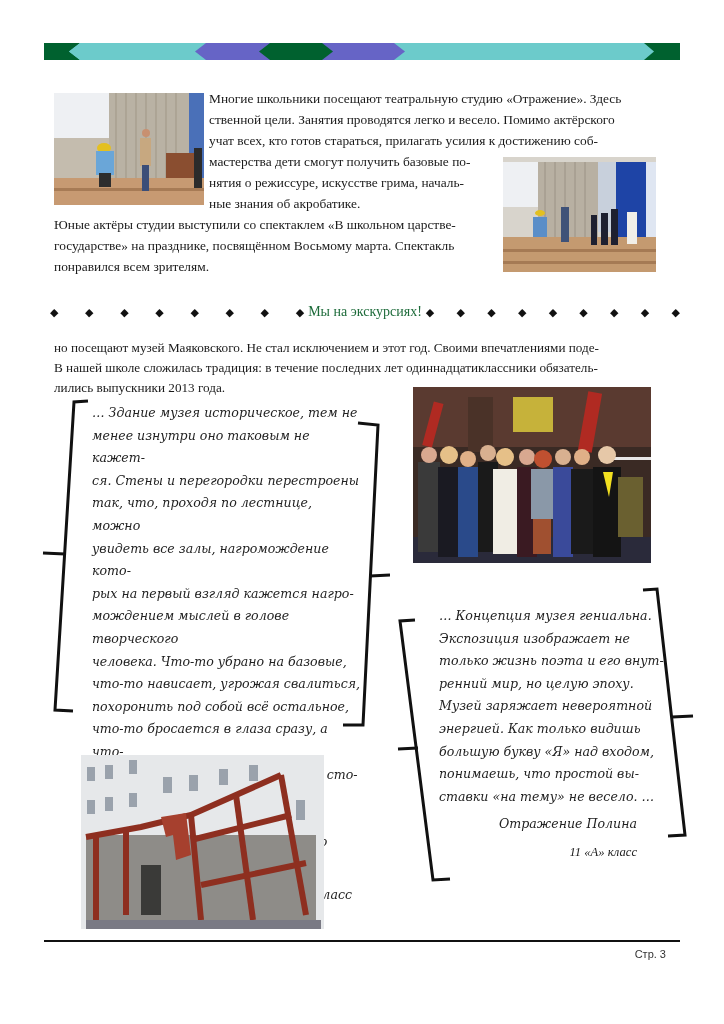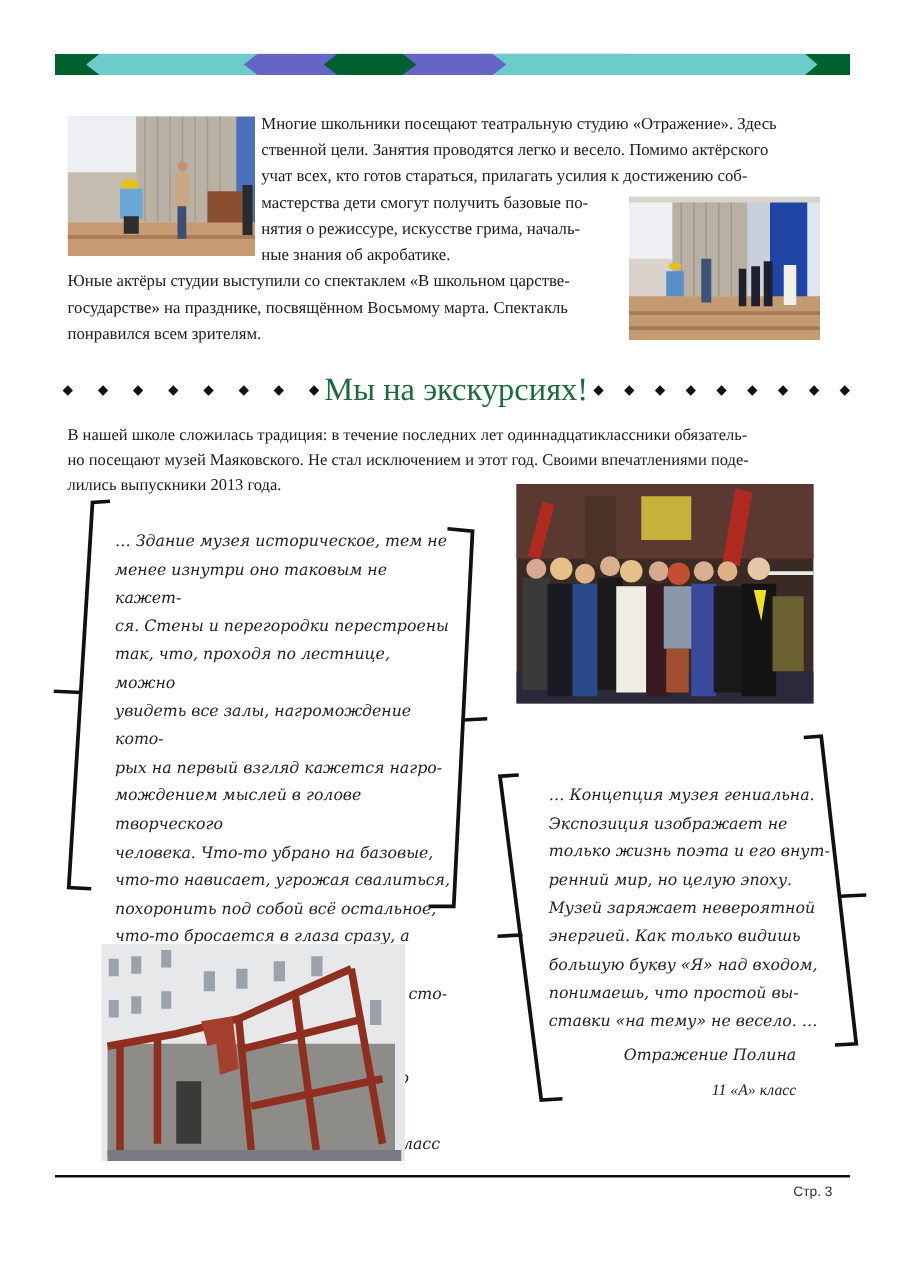--- a/index.html
+++ b/index.html
@@ -5,22 +5,22 @@
   html,body{margin:0;padding:0;background:#fff;}
   body{width:724px;height:1024px;position:relative;overflow:hidden;font-family:"Liberation Serif","DejaVu Serif",serif;color:#1a1a1a;}
   .abs{position:absolute;}
   .banner{left:44px;top:43px;width:636px;height:17px;}
   .txt{font-size:13.4px;line-height:21px;}
   .photo{overflow:hidden;}
   .photo svg{display:block;width:100%;height:100%;}
   .heading-row{left:50px;top:296px;width:630px;height:32px;display:flex;align-items:center;justify-content:space-between;}
   .dots{display:flex;justify-content:space-between;flex:1;align-items:center;}
   .dot{font-size:11px;color:#111;line-height:1;}
-  .heading{color:#1d6b3a;font-size:26px;padding:0 4px;white-space:nowrap;}
-  .quote{font-family:"DejaVu Serif","Liberation Serif",serif;font-style:italic;font-size:12.6px;line-height:22.6px;color:#222;margin-top:20px;}
+  .heading{color:#1d6b3a;font-size:14px;padding:0 4px;white-space:nowrap;}
+  .quote{font-family:"DejaVu Serif","Liberation Serif",serif;font-style:italic;font-size:12.6px;line-height:22.6px;color:#222;}
   .bracket{stroke:#111;stroke-width:3;fill:none;}
   .footer-line{left:44px;top:940px;width:636px;height:2px;background:#111;}
   .pageno{right:58px;top:948px;font-family:"Liberation Sans",sans-serif;font-size:11px;color:#333;padding-left:12px;}
   .sig{text-align:right;}
 </style>
 </head>
 <body>
 
 <svg class="abs banner" viewBox="0 0 636 17" preserveAspectRatio="none">
   <rect x="0" y="0" width="636" height="17" fill="#00612f"></rect>
@@ -123,22 +123,22 @@
       <span class="dot">◆</span>
       <span class="dot">◆</span>
       <span class="dot">◆</span>
       <span class="dot">◆</span>
       <span class="dot">◆</span>
       <span class="dot">◆</span>
   </div>
 </div>
 
 <div class="abs txt" style="left:54px;top:338px;width:630px;font-size:13.2px;line-height:20px;">
+  <div style="white-space:nowrap;">но посещают музей Маяковского. Не стал исключением и этот год. Своими впечатлениями поде-</div>
   <div style="white-space:nowrap;">В нашей школе сложилась традиция: в течение последних лет одиннадцатиклассники обязатель-</div>
-  <div style="white-space:nowrap;">но посещают музей Маяковского. Не стал исключением и этот год. Своими впечатлениями поде-</div>
   <div>лились выпускники 2013 года.</div>
 </div>
 
 <svg class="abs" style="left:40px;top:398px;width:350px;height:340px;" viewBox="0 0 350 340">
   <polyline class="bracket" points="48,3 34,4 15,312 33,313"></polyline>
   <line class="bracket" x1="3" y1="155" x2="25" y2="156"></line>
   <polyline class="bracket" points="318,25 338,27 323,327 303,327"></polyline>
   <line class="bracket" x1="330" y1="178" x2="350" y2="177"></line>
 </svg>
 

